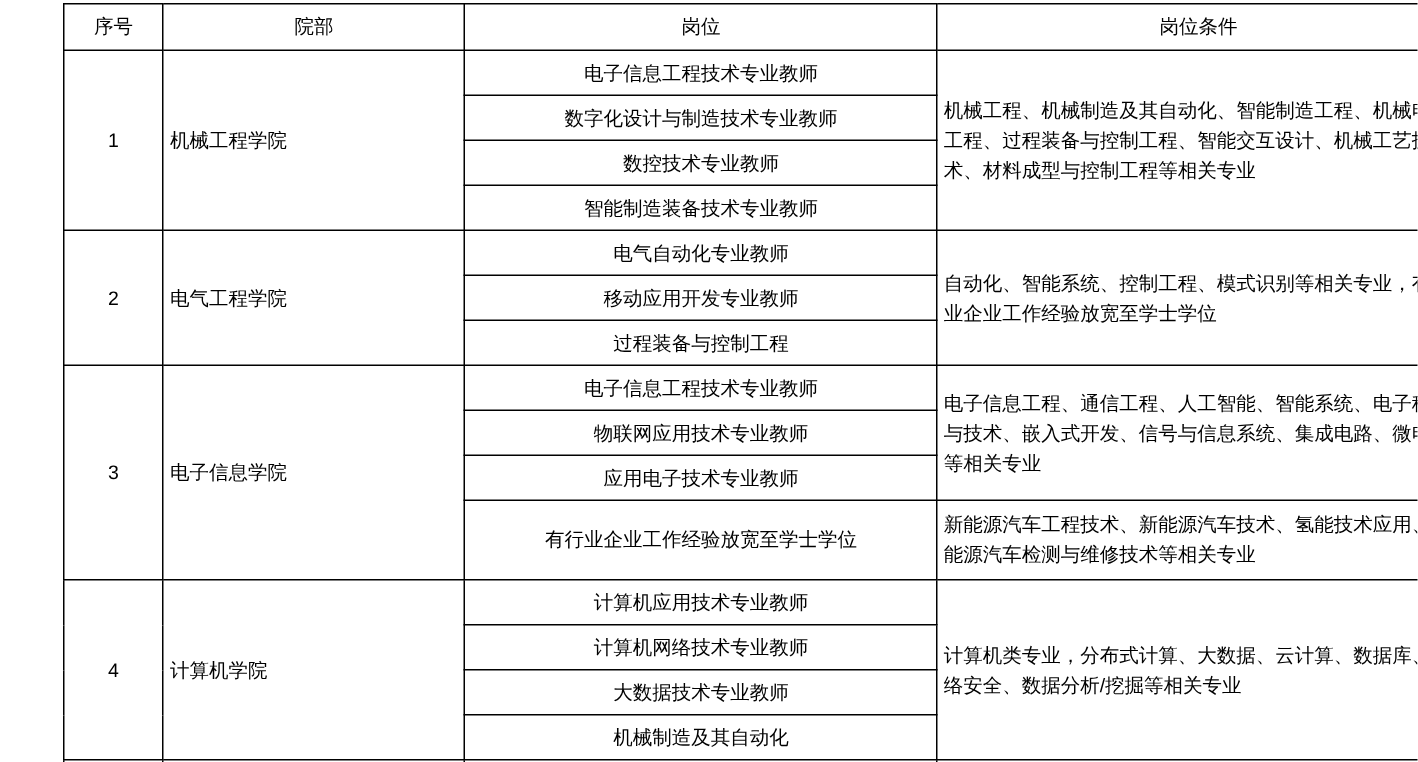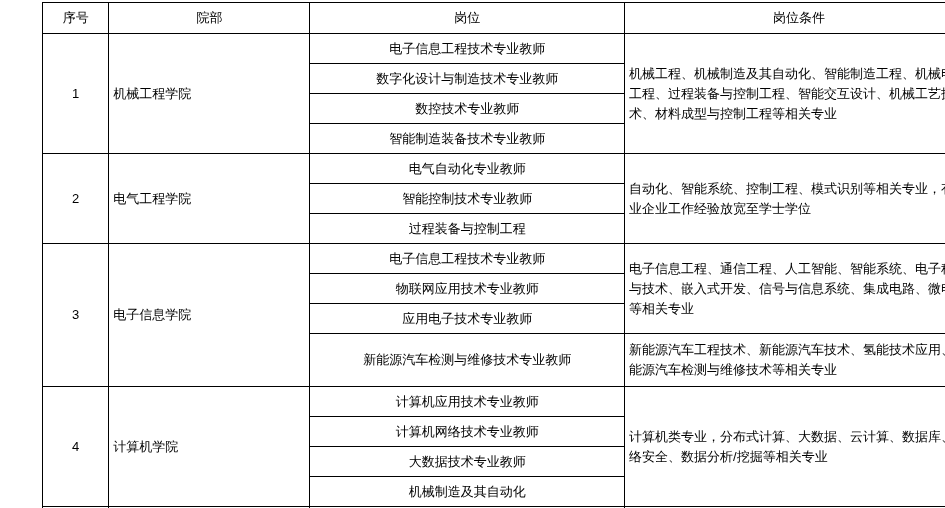--- a/index.html
+++ b/index.html
@@ -97,40 +97,40 @@
         <td class="post">智能制造装备技术专业教师</td>
       </tr>
 
       <tr>
         <td class="no" rowspan="3">2</td>
         <td class="dept" rowspan="3">电气工程学院</td>
         <td class="post">电气自动化专业教师</td>
         <td class="cond" rowspan="3">自动化、智能系统、控制工程、模式识别等相关专业，有行业企业工作经验放宽至学士学位</td>
       </tr>
       <tr>
-        <td class="post">智能控制技术专业教师</td>
+        <td class="post">移动应用开发专业教师</td>
       </tr>
       <tr>
         <td class="post">过程装备与控制工程</td>
       </tr>
 
       <tr>
         <td class="no" rowspan="4">3</td>
         <td class="dept" rowspan="4">电子信息学院</td>
         <td class="post">电子信息工程技术专业教师</td>
         <td class="cond" rowspan="3">电子信息工程、通信工程、人工智能、智能系统、电子科学与技术、嵌入式开发、信号与信息系统、集成电路、微电子等相关专业</td>
       </tr>
       <tr>
         <td class="post">物联网应用技术专业教师</td>
       </tr>
       <tr>
         <td class="post">应用电子技术专业教师</td>
       </tr>
       <tr>
-        <td class="post" style="height:48px">新能源汽车检测与维修技术专业教师</td>
+        <td class="post" style="height:48px">有行业企业工作经验放宽至学士学位</td>
         <td class="cond">新能源汽车工程技术、新能源汽车技术、氢能技术应用、新能源汽车检测与维修技术等相关专业</td>
       </tr>
 
       <tr>
         <td class="no" rowspan="4">4</td>
         <td class="dept" rowspan="4">计算机学院</td>
         <td class="post">计算机应用技术专业教师</td>
         <td class="cond" rowspan="4">计算机类专业，分布式计算、大数据、云计算、数据库、网络安全、数据分析/挖掘等相关专业</td>
       </tr>
       <tr>

